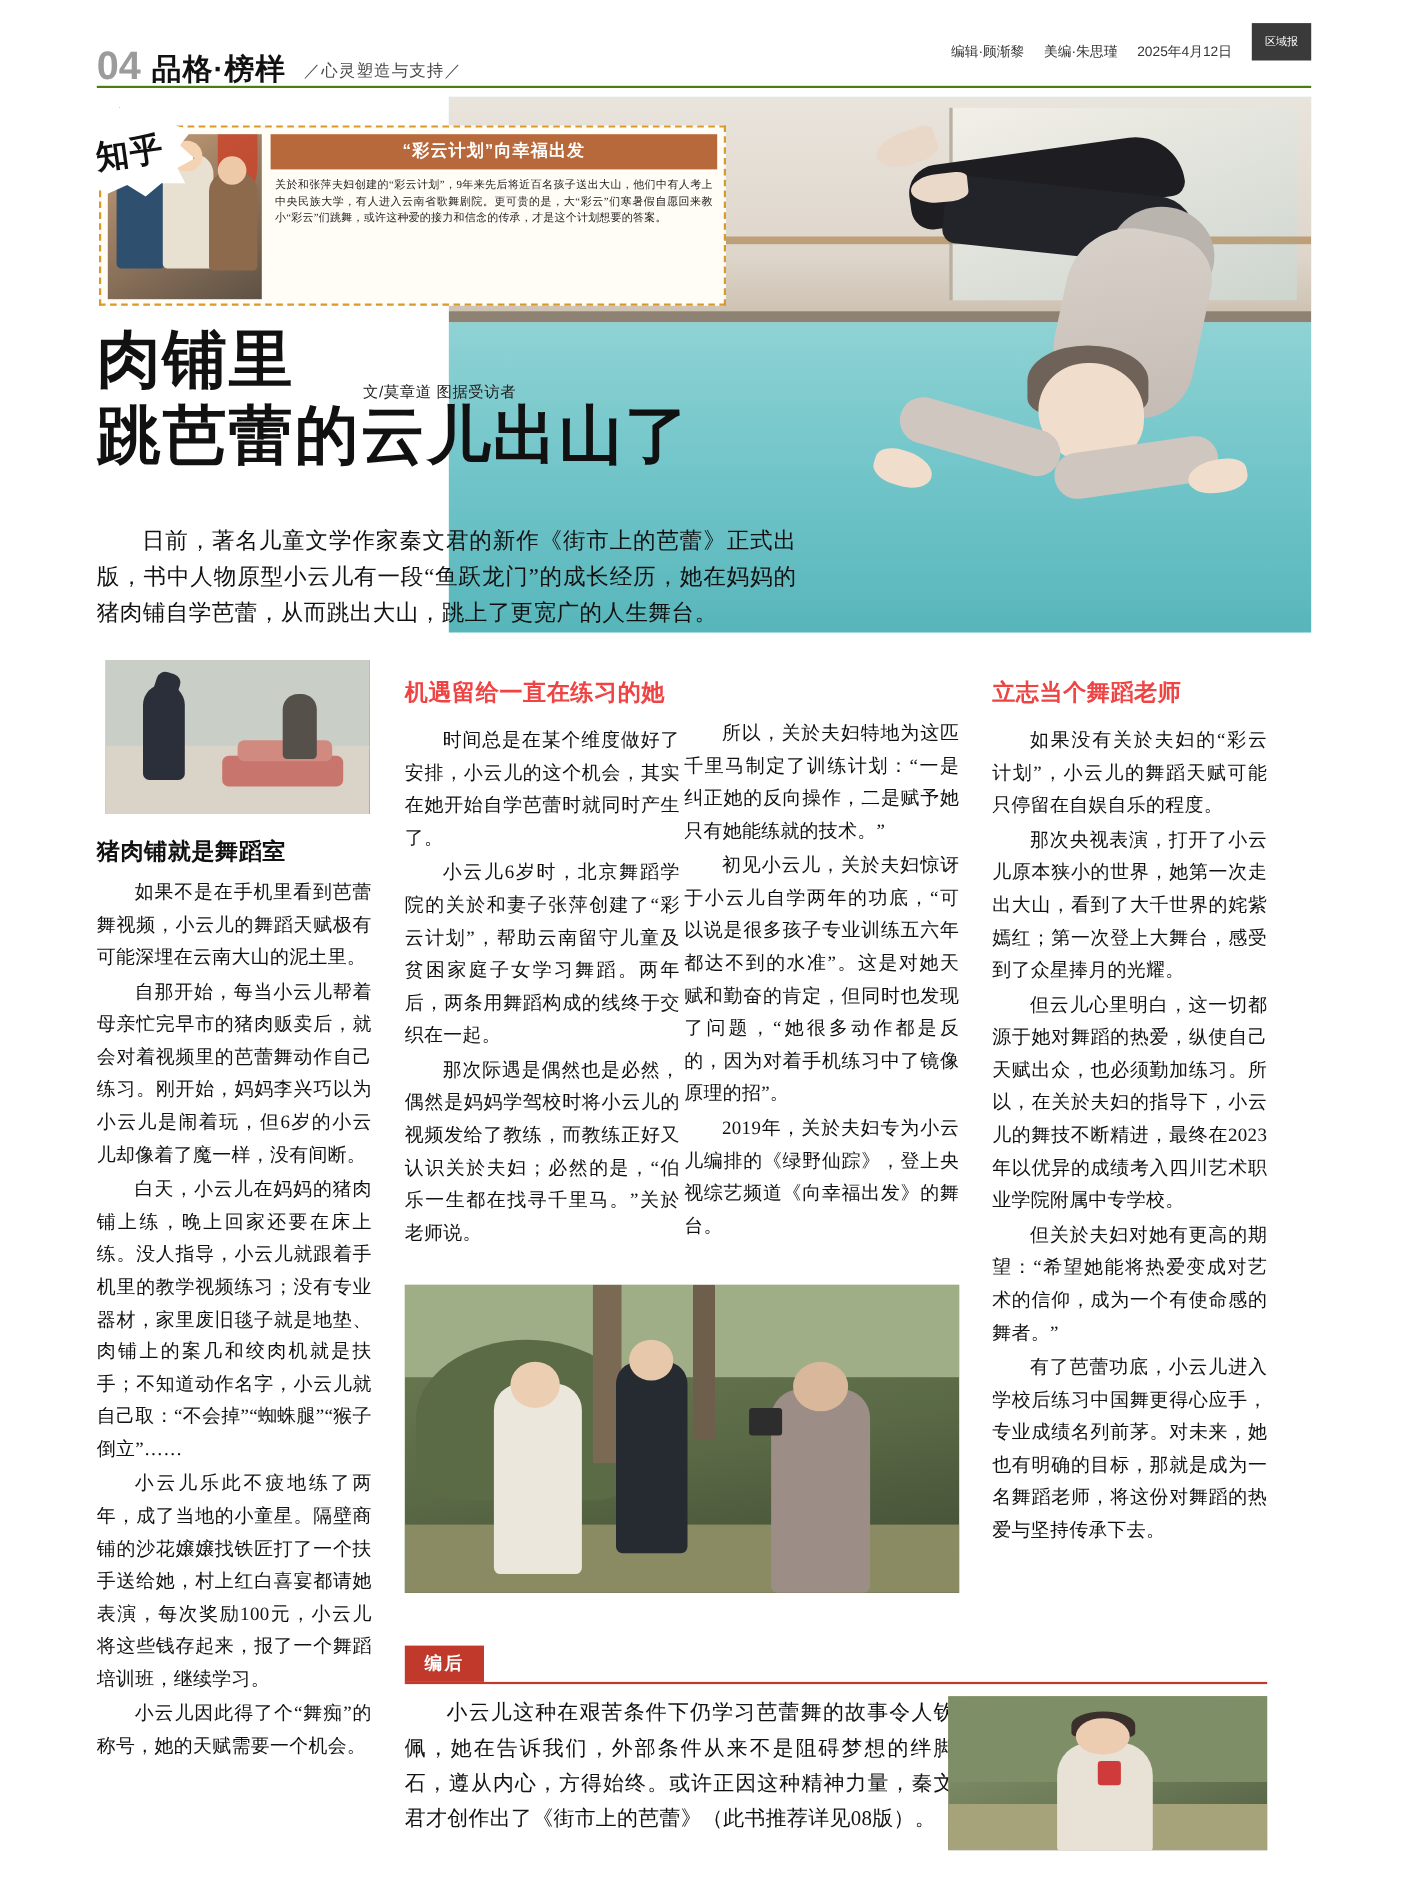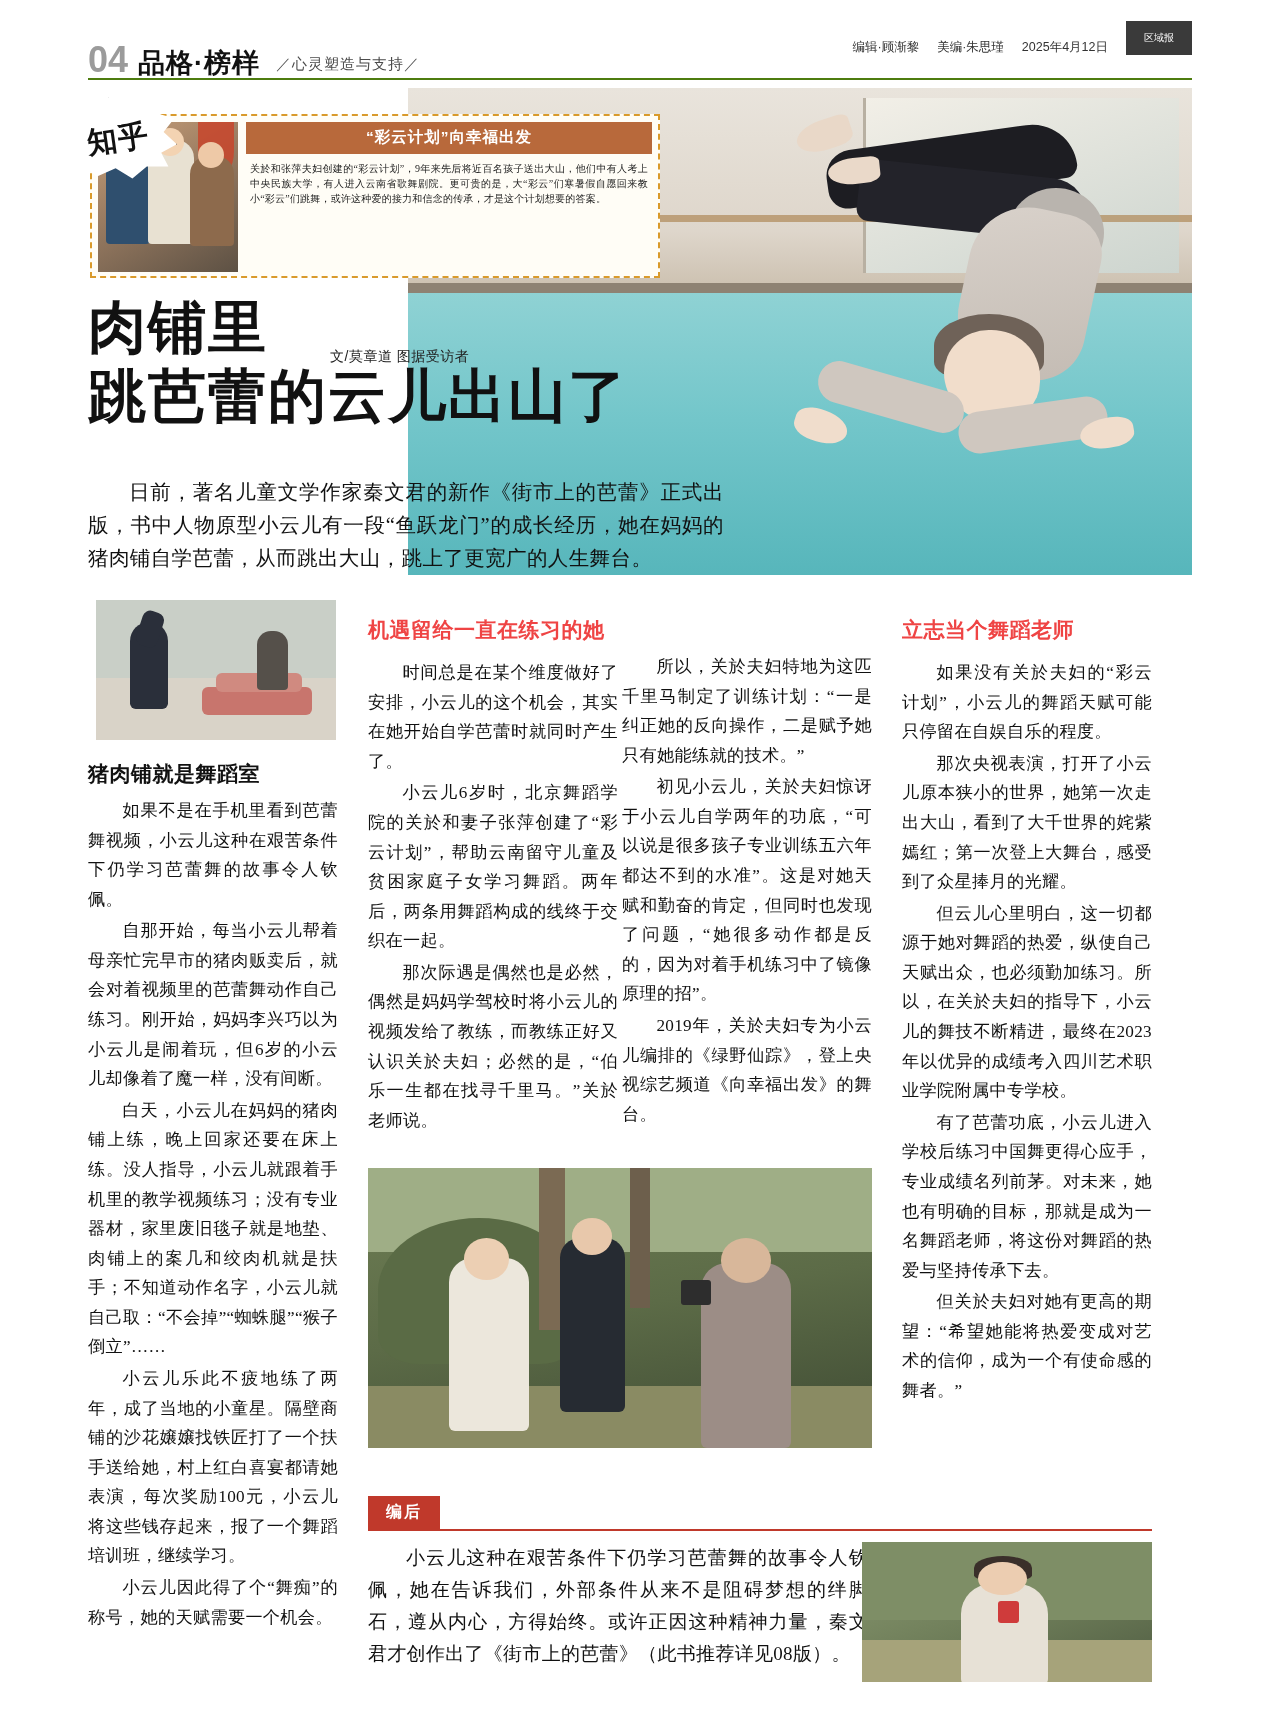--- a/index.html
+++ b/index.html
@@ -62,21 +62,21 @@
     margin-left: auto;
     display: flex;
     align-items: flex-end;
     gap: 18px;
     font-family: "Liberation Sans", sans-serif;
     font-size: 12.5px;
     color: #333;
     margin-bottom: 22px;
   }
   .logo-box {
-    width: 66px; height: 34px;
+    width: 54px; height: 34px;
     background: #3a3a3a;
     color: #fff;
     font-family: "Liberation Sans", sans-serif;
     font-size: 10px;
     display: flex;
     align-items: center;
     justify-content: center;
     letter-spacing: 0px;
     margin-bottom: 1px;
   }
@@ -488,21 +488,21 @@
     <div class="pc1-table"></div>
     <div class="pc1-meat"></div>
     <div class="pc1-meat2"></div>
     <div class="pc1-girl"></div>
     <div class="pc1-leg"></div>
     <div class="pc1-person"></div>
   </div>
   <div class="c1-head">猪肉铺就是舞蹈室</div>
 
   <div class="col col1" style="top:796px;">
-    <p>如果不是在手机里看到芭蕾舞视频，小云儿这种在艰苦条件下仍学习芭蕾舞的故事令人钦佩。</p>
+    <p>如果不是在手机里看到芭蕾舞视频，小云儿的舞蹈天赋极有可能深埋在云南大山的泥土里。</p>
     <p>自那开始，每当小云儿帮着母亲忙完早市的猪肉贩卖后，就会对着视频里的芭蕾舞动作自己练习。刚开始，妈妈李兴巧以为小云儿是闹着玩，但6岁的小云儿却像着了魔一样，没有间断。</p>
     <p>白天，小云儿在妈妈的猪肉铺上练，晚上回家还要在床上练。没人指导，小云儿就跟着手机里的教学视频练习；没有专业器材，家里废旧毯子就是地垫、肉铺上的案几和绞肉机就是扶手；不知道动作名字，小云儿就自己取：“不会掉”“蜘蛛腿”“猴子倒立”……</p>
     <p>小云儿乐此不疲地练了两年，成了当地的小童星。隔壁商铺的沙花嬢嬢找铁匠打了一个扶手送给她，村上红白喜宴都请她表演，每次奖励100元，小云儿将这些钱存起来，报了一个舞蹈培训班，继续学习。</p>
     <p>小云儿因此得了个“舞痴”的称号，她的天赋需要一个机会。</p>
   </div>
 
   <div class="col col2" style="top:612px;">
     <div class="sub-head">机遇留给一直在练习的她</div>
     <p>时间总是在某个维度做好了安排，小云儿的这个机会，其实在她开始自学芭蕾时就同时产生了。</p>
     <p>小云儿6岁时，北京舞蹈学院的关於和妻子张萍创建了“彩云计划”，帮助云南留守儿童及贫困家庭子女学习舞蹈。两年后，两条用舞蹈构成的线终于交织在一起。</p>
@@ -513,22 +513,22 @@
     <p>所以，关於夫妇特地为这匹千里马制定了训练计划：“一是纠正她的反向操作，二是赋予她只有她能练就的技术。”</p>
     <p>初见小云儿，关於夫妇惊讶于小云儿自学两年的功底，“可以说是很多孩子专业训练五六年都达不到的水准”。这是对她天赋和勤奋的肯定，但同时也发现了问题，“她很多动作都是反的，因为对着手机练习中了镜像原理的招”。</p>
     <p>2019年，关於夫妇专为小云儿编排的《绿野仙踪》，登上央视综艺频道《向幸福出发》的舞台。</p>
   </div>
 
   <div class="col col4" style="top:612px;">
     <div class="sub-head">立志当个舞蹈老师</div>
     <p>如果没有关於夫妇的“彩云计划”，小云儿的舞蹈天赋可能只停留在自娱自乐的程度。</p>
     <p>那次央视表演，打开了小云儿原本狭小的世界，她第一次走出大山，看到了大千世界的姹紫嫣红；第一次登上大舞台，感受到了众星捧月的光耀。</p>
     <p>但云儿心里明白，这一切都源于她对舞蹈的热爱，纵使自己天赋出众，也必须勤加练习。所以，在关於夫妇的指导下，小云儿的舞技不断精进，最终在2023年以优异的成绩考入四川艺术职业学院附属中专学校。</p>
+    <p>但关於夫妇对她有更高的期望：“希望她能将热爱变成对艺术的信仰，成为一个有使命感的舞者。”</p>
     <p>有了芭蕾功底，小云儿进入学校后练习中国舞更得心应手，专业成绩名列前茅。对未来，她也有明确的目标，那就是成为一名舞蹈老师，将这份对舞蹈的热爱与坚持传承下去。</p>
-    <p>但关於夫妇对她有更高的期望：“希望她能将热爱变成对艺术的信仰，成为一个有使命感的舞者。”</p>
   </div>
 
   <div class="photo-c23">
     <div class="p23-sky"></div>
     <div class="p23-bush"></div>
     <div class="p23-tree"></div>
     <div class="p23-tree2"></div>
     <div class="p23-ground"></div>
     <div class="p23-g1"></div>
       <div class="p23-g1h"></div>

